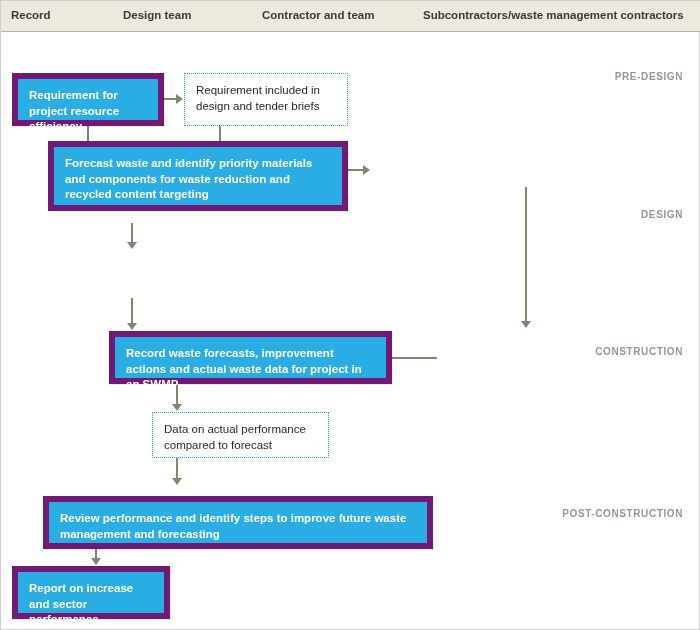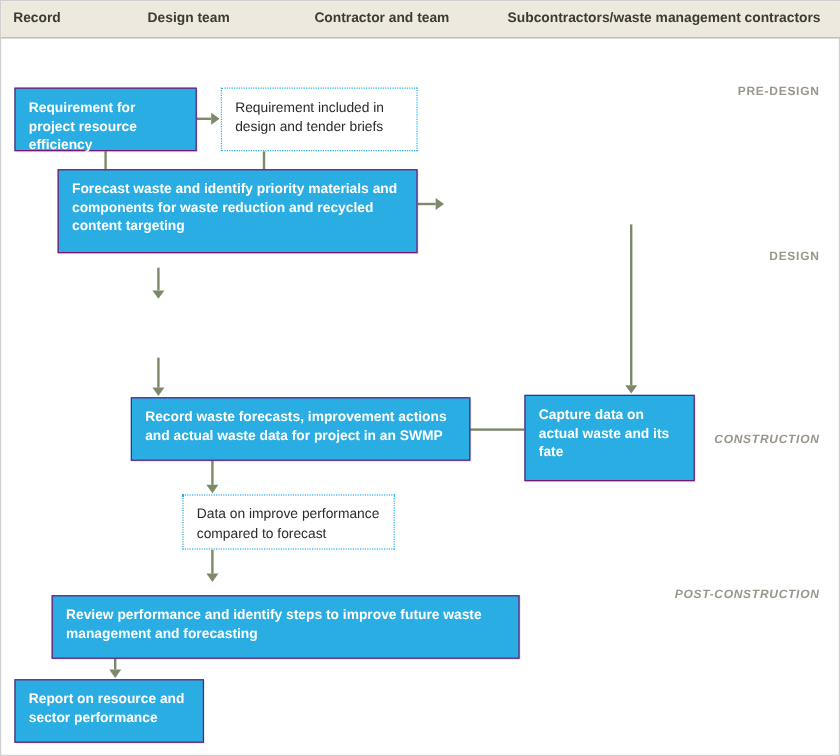--- a/index.html
+++ b/index.html
@@ -52,21 +52,21 @@
   
   .box {
     position: absolute;
     box-sizing: border-box;
     font-size: 11.5px;
     line-height: 1.35;
     padding: 9px 11px;
   }
   .box-solid {
     background: #29ade3;
-    border: 1px solid #701a75;
+    border: 6px solid #701a75;
     color: #ffffff;
     font-weight: bold;
     box-shadow: 1px 1px 0 rgba(0,0,0,0.08);
   }
   .box-dotted {
     background: #ffffff;
     border: 1.5px dotted #29ade3;
     color: #2c2a26;
     font-weight: normal;
   }
@@ -108,22 +108,22 @@
 <div id="canvas">
 
   <div class="header-band"></div>
   <div class="col-head" style="left:10px;">Record</div>
   <div class="col-head" style="left:122px;">Design team</div>
   <div class="col-head" style="left:261px;">Contractor and team</div>
   <div class="col-head" style="left:422px;">Subcontractors/waste management contractors</div>
 
   <div class="phase-label" style="right:16px; top:70px;">PRE-DESIGN</div>
   <div class="phase-label" style="right:16px; top:208px;">DESIGN</div>
-  <div class="phase-label" style="right:16px; top:360px;font-style:italic;">CONSTRUCTION</div>
-  <div class="phase-label" style="right:16px; top:489px;font-style:italic;">POST-CONSTRUCTION</div>
+  <div class="phase-label" style="right:16px; top:345px;">CONSTRUCTION</div>
+  <div class="phase-label" style="right:16px; top:507px;">POST-CONSTRUCTION</div>
 
   <div class="line line-h" style="left:163px; top:97px; width:12px;"></div>
   <div class="arrow-right" style="left:175px; top:93px;"></div>
 
   <div class="line line-v" style="left:86px; top:125px; height:19px;"></div>
   <div class="arrow-down" style="left:82px; top:144px;"></div>
 
   <div class="line line-v" style="left:218px; top:125px; height:19px;"></div>
   <div class="arrow-down" style="left:214px; top:144px;"></div>
 
@@ -148,18 +148,17 @@
   <div class="line line-v" style="left:175px; top:457px; height:20px;"></div>
   <div class="arrow-down" style="left:171px; top:477px;"></div>
 
   <div class="line line-v" style="left:94px; top:538px; height:19px;"></div>
   <div class="arrow-down" style="left:90px; top:557px;"></div>
 
   <div class="box box-solid" style="left:11px;  top:72px;  width:152px; height:53px;">Requirement for project resource efficiency</div>
   <div class="box box-dotted" style="left:183px; top:72px;  width:164px; height:53px;">Requirement included in design and tender briefs</div>
   <div class="box box-solid" style="left:47px;  top:140px; width:300px; height:70px;">Forecast waste and identify priority materials and components for waste reduction and recycled content targeting</div>
   <div class="box box-solid" style="left:96px;  top:330px; width:283px; height:53px;margin-left:12px;">Record waste forecasts, improvement actions and actual waste data for project in an SWMP</div>
-  <div class="box box-solid" style="left:436px; top:328px; width:142px; height:72px;">Capture data on actual waste and its fate</div>
-  <div class="box box-dotted" style="left:151px; top:411px; width:177px; height:46px;">Data on improve performance compared to forecast</div>
+  <div class="box box-dotted" style="left:151px; top:411px; width:177px; height:46px;">Data on actual performance compared to forecast</div>
   <div class="box box-solid" style="left:42px;  top:495px; width:390px; height:53px;">Review performance and identify steps to improve future waste management and forecasting</div>
-  <div class="box box-solid" style="left:11px;  top:565px; width:158px; height:53px;">Report on resource and sector performance</div>
+  <div class="box box-solid" style="left:11px;  top:565px; width:158px; height:53px;">Report on increase and sector performance</div>
 
 </div>
 
 </body></html>

